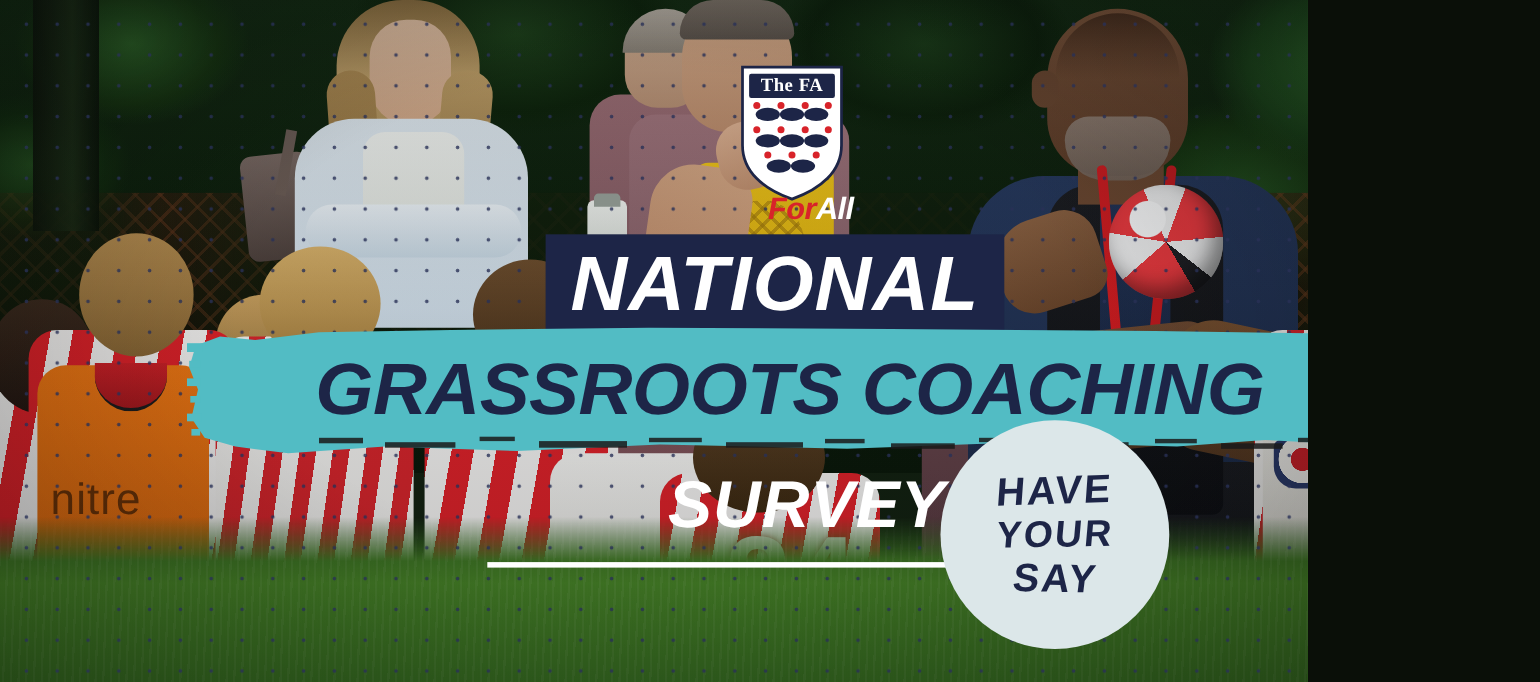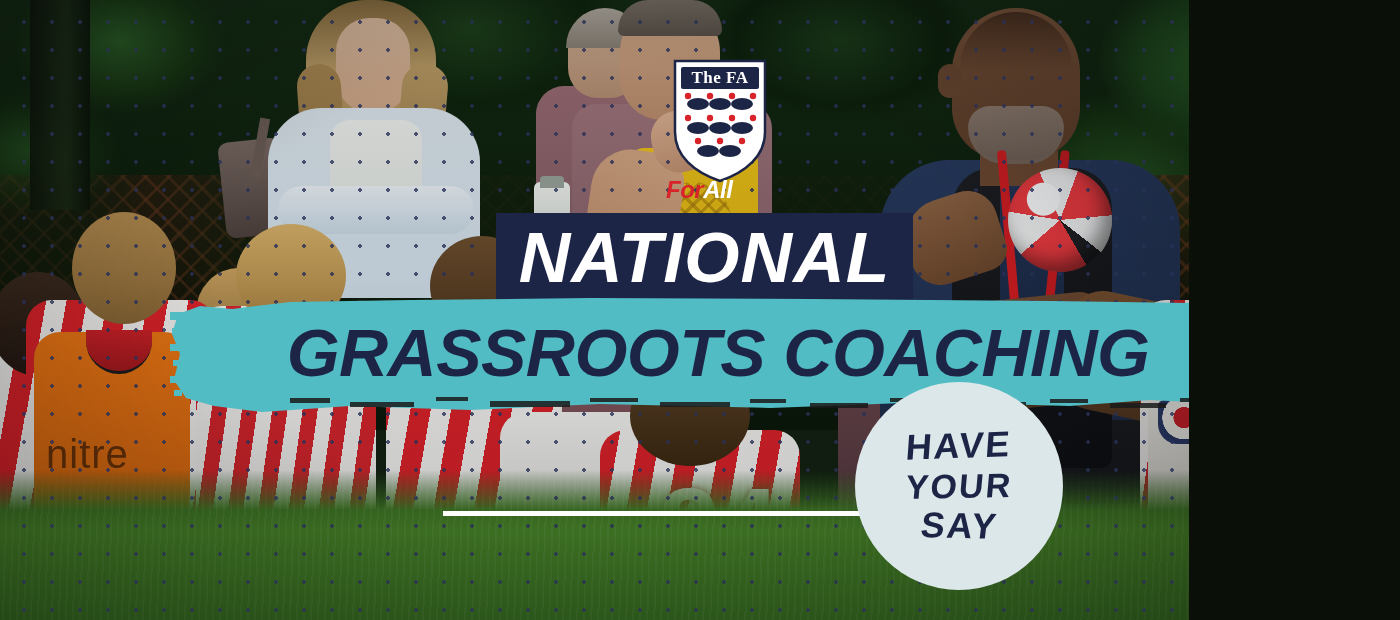--- a/index.html
+++ b/index.html
@@ -342,22 +342,22 @@
 
   
   .lockup { position:absolute; inset:0; }
 
   .fa-crest {
     position:absolute; left:672px; top:58px; width:96px; height:150px;
   }
   .fa-badge { position:absolute; left:0; top:0; width:96px; height:126px; }
   .fa-forall {
     position:absolute; left:-6px; top:118px; width:110px; height:28px;
-    text-align:left; font-family:"Liberation Sans", sans-serif;
-    font-weight:700; font-style:italic; font-size:24px; line-height:28px;
+    text-align:right; font-family:"Liberation Sans", sans-serif;
+    font-weight:700; font-style:italic; font-size:28px; line-height:28px;
     letter-spacing:-.5px; white-space:nowrap;
   }
   .fa-for { color:#d8232a; }
   .fa-all { color:#ffffff; }
 
   .navy-box {
     position:absolute; left:496px; top:213px; width:417px; height:90px;
     background:#1d2547;
   }
   .title-national {
@@ -580,20 +580,21 @@
           <rect x="720" y="104" width="44" height="4"></rect>
             <rect x="790" y="108" width="66" height="5"></rect>
           <rect x="880" y="105" width="38" height="4"></rect>
             <rect x="940" y="109" width="56" height="5"></rect>
           <rect x="1010" y="104" width="40" height="4"></rect>
         </g>
       </svg>
     </div>
     <div class="title-grass">GRASSROOTS COACHING</div>
 
+    <div class="title-survey">SURVEY</div>
     <div class="rule"></div>
 
     <div class="say-circle">
       <div class="say-line l1">HAVE</div>
       <div class="say-line l2">YOUR</div>
       <div class="say-line l3">SAY</div>
     </div>
 
   </div>
 </div>

